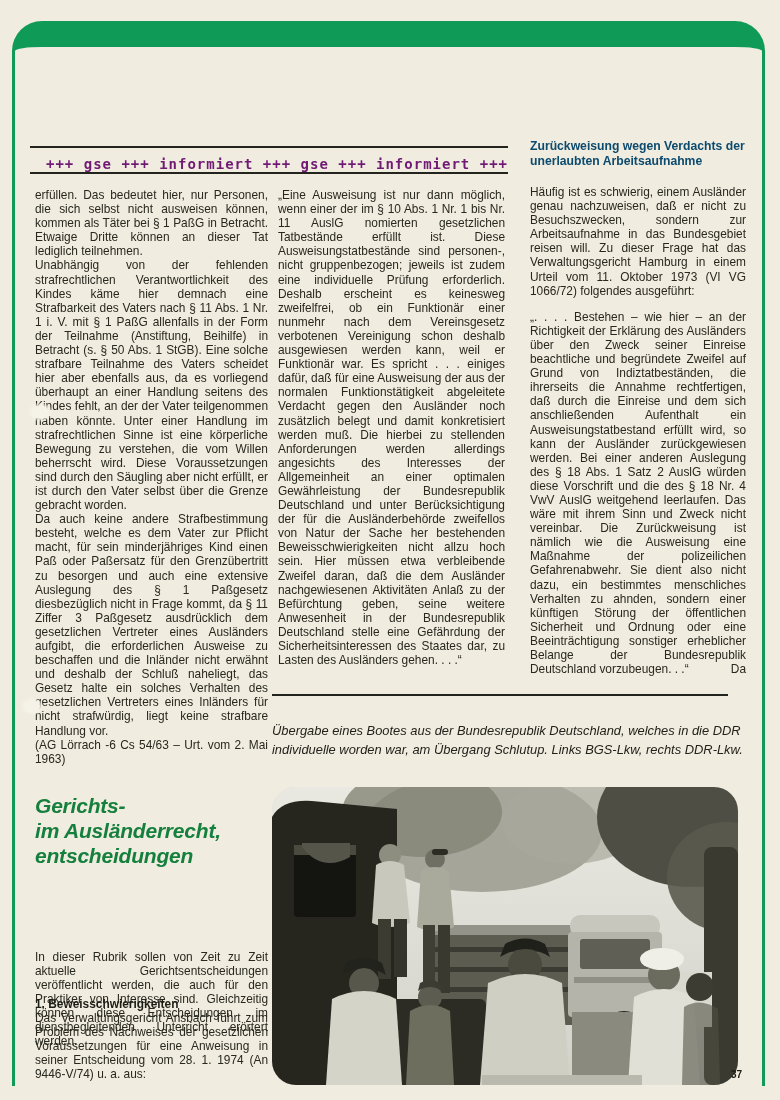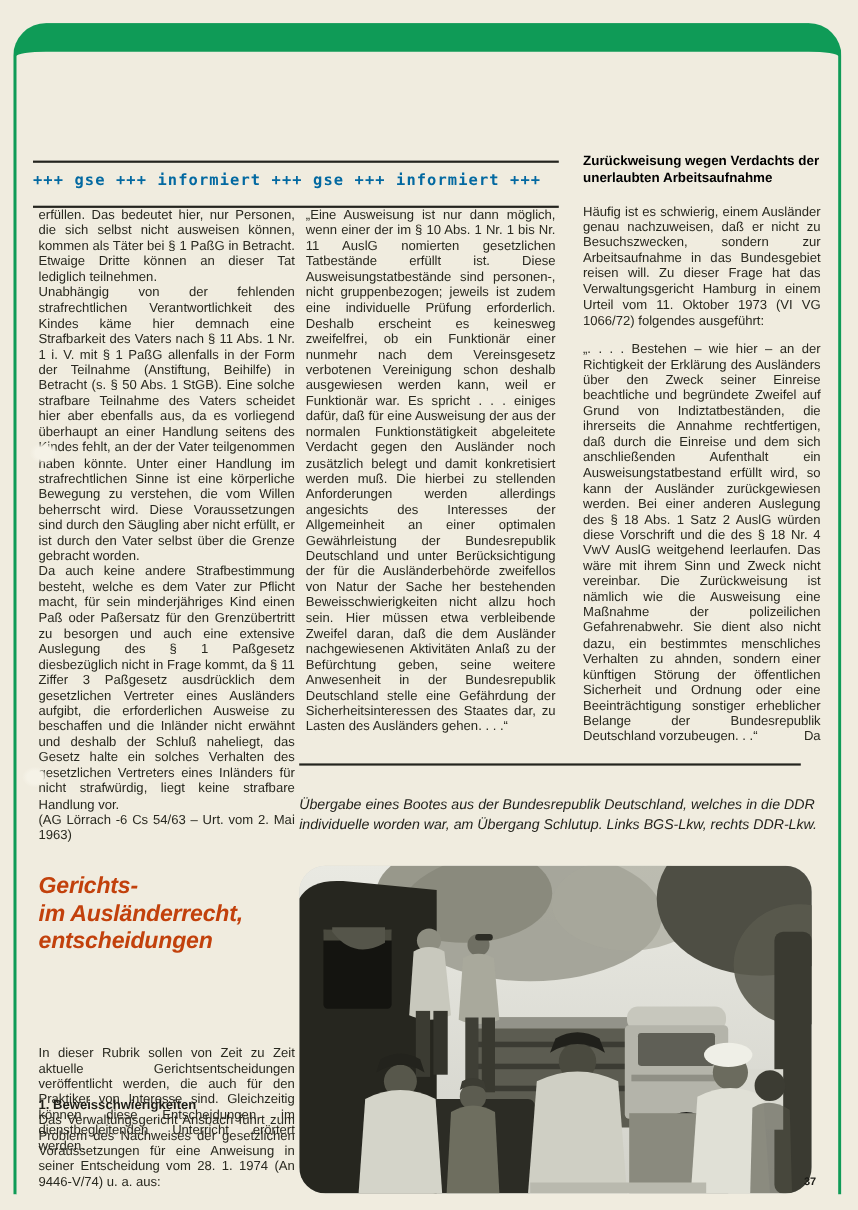--- a/index.html
+++ b/index.html
@@ -13,43 +13,43 @@
     position:absolute;left:12px;top:21px;width:753px;height:1065px;
     box-sizing:border-box;
     border:3px solid #0f9b57;
     border-top-width:26px;
     border-bottom:0;
     border-radius:30px 30px 0 0;
   }
   .banner{
     position:absolute;left:30px;top:146px;width:478px;
     border-top:2px solid #24241e;border-bottom:2px solid #24241e;
-    padding:8px 0 15px;text-align:left;
+    padding:8px 0 0;text-align:right;
     font-family:"DejaVu Sans Mono","Liberation Mono",monospace;
-    font-weight:bold;font-size:14px;letter-spacing:1px;color:#0369a1;
+    font-weight:bold;font-size:14px;letter-spacing:1px;color:#701a75;
     white-space:nowrap;
   }
   .col{
     position:absolute;font-size:11.9px;line-height:14.1px;
     text-align:justify;color:#28281f;
   }
   .col p{margin:0;}
   #col1{left:35px;top:188px;width:233px;}
   #col2{left:278px;top:188px;width:227px;}
   #col3{left:530px;top:139px;width:216px;}
   #col3 .col-head{
     font-weight:bold;font-size:12.2px;line-height:15px;margin:0 0 16px;
-    text-align:left;color:#000000;
+    text-align:left;color:#0c4a6e;
   }
   #col3 .q2{margin-top:12px;}
   .attr{float:right;}
   .section-heading{
     position:absolute;left:35px;top:793px;width:240px;
     font-weight:bold;font-style:italic;font-size:21px;line-height:25px;
-    color:#c2410c;letter-spacing:-0.2px;
+    color:#15803d;letter-spacing:-0.2px;
   }
   .section-heading span{display:block;}
   .col1-lower{position:absolute;left:35px;top:938px;width:233px;
     font-size:11.9px;line-height:14.1px;text-align:justify;color:#28281f;}
   .col1-sub{position:absolute;left:35px;top:997px;width:233px;
     font-size:11.9px;line-height:14.1px;text-align:justify;color:#28281f;}
   .col1-sub h4{margin:0;font-size:11.9px;line-height:14.1px;color:#1d1d17;}
   .col1-sub p{margin:0;}
   .caption-rule{
     position:absolute;left:272px;top:694px;width:456px;height:2px;

